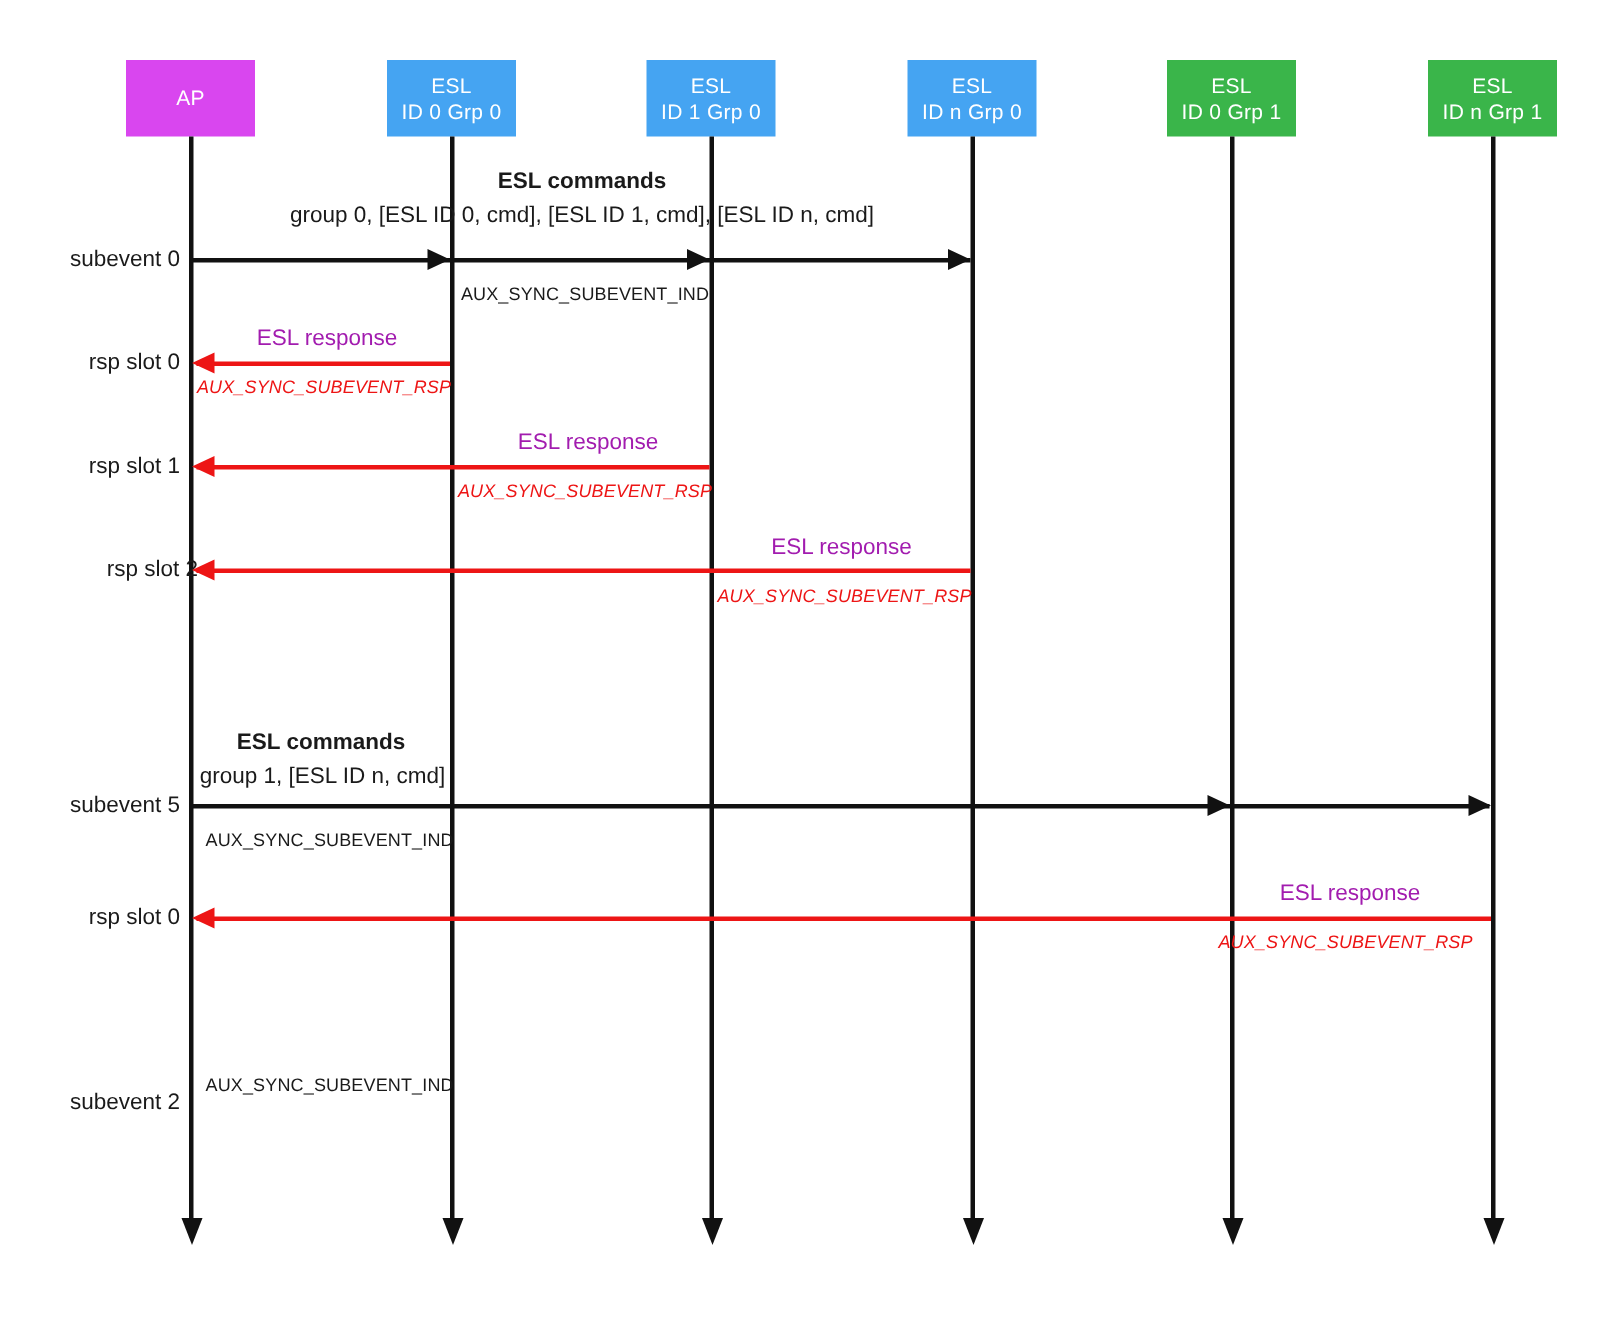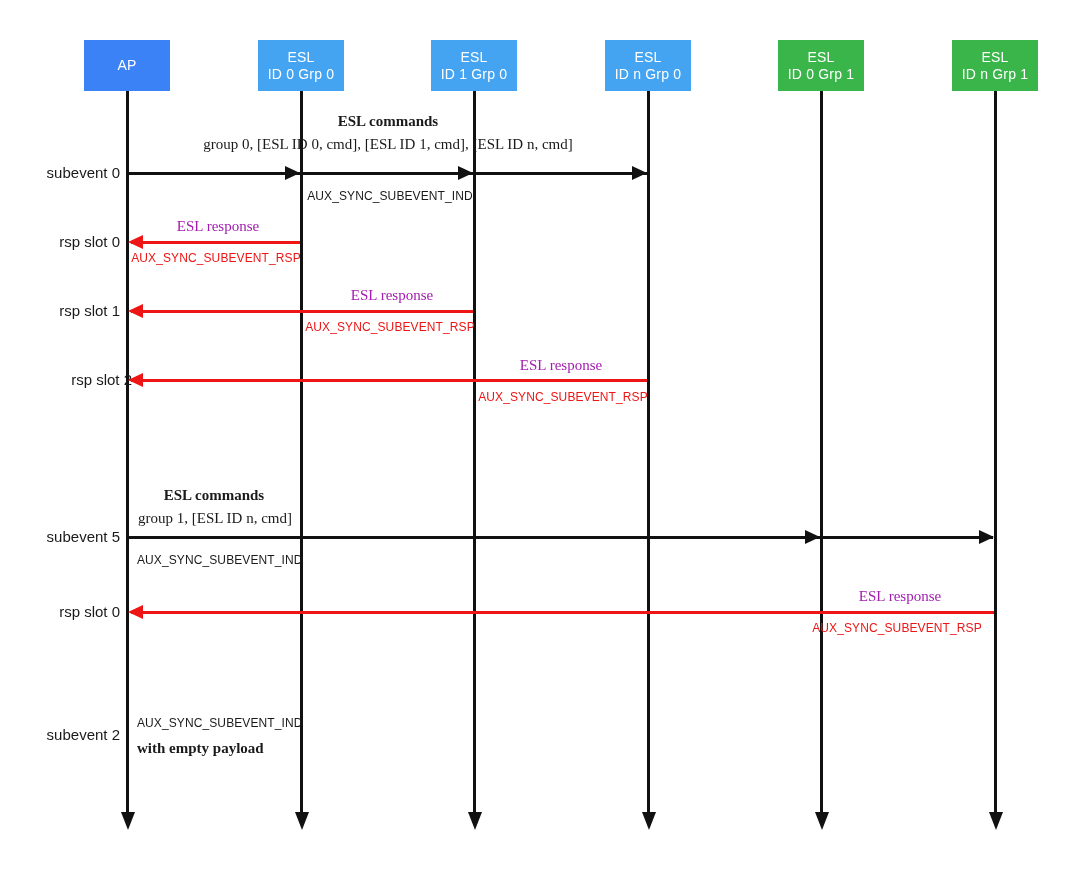--- a/index.html
+++ b/index.html
@@ -6,41 +6,41 @@
   .canvas{
     position:relative;width:1080px;height:879px;background:#ffffff;overflow:hidden;
     font-family:"Liberation Sans", sans-serif;color:#1a1a1a;
   }
   
   .actor{
     position:absolute;top:40px;width:86px;height:51px;
     display:flex;flex-direction:column;align-items:center;justify-content:center;
     color:#ffffff;font-size:14px;line-height:17px;text-align:center;letter-spacing:.2px;
   }
-  .actor.blue-dark{background:#3b82f6;}
+  .actor.blue-dark{background:#d946ef;}
   .actor.blue{background:#45A4F2;}
   .actor.green{background:#3AB54A;}
   
   .lifeline{position:absolute;top:91px;height:727px;width:2.5px;background:#111;}
   .lifeline-arrow{
     position:absolute;top:812px;width:0;height:0;
     border-left:7px solid transparent;border-right:7px solid transparent;border-top:18px solid #111;
   }
   
   .msg{position:absolute;height:2.5px;background:#111;}
   .msg.red{background:#ED1515;}
   .ah-right{position:absolute;width:0;height:0;border-top:7px solid transparent;border-bottom:7px solid transparent;border-left:15px solid #111;}
   .ah-left{position:absolute;width:0;height:0;border-top:7px solid transparent;border-bottom:7px solid transparent;border-right:15px solid #ED1515;}
   
   .side-label{position:absolute;font-size:15px;line-height:18px;text-align:right;width:120px;color:#1a1a1a;}
-  .msg-title{position:absolute;font-size:15px;line-height:18px;text-align:center;color:#1a1a1a;font-family:Liberation Serif, serif;}
+  .msg-title{position:absolute;font-size:15px;line-height:18px;text-align:center;color:#1a1a1a;}
   .msg-title.bold{font-weight:700;}
   .msg-title.red{color:#a21caf;}
   .pdu{position:absolute;font-size:12px;line-height:14px;text-align:center;color:#1a1a1a;letter-spacing:.1px;}
-  .pdu.red{color:#ED1515;}
+  .pdu.red{color:#ED1515;font-style:italic;}
   .pdu.left, .msg-title.left{text-align:left;}
 </style>
 </head>
 <body>
 
 <div class="canvas">
 
   <div class="actor blue-dark" style="left:84px;">
     <div>AP</div>
   </div>
@@ -115,15 +115,14 @@
   <div class="pdu left" style="left:137px;top:553px;width:220px;">AUX_SYNC_SUBEVENT_IND</div>
 
   <div class="side-label" style="left:0px;top:603px;">rsp slot 0</div>
   <div class="msg-title red" style="left:800px;top:587px;width:200px;">ESL response</div>
   <div class="msg red" style="left:131px;top:611px;width:863px;"></div>
   <div class="ah-left" style="left:128px;top:605px;"></div>
   <div class="pdu red" style="left:797px;top:621px;width:200px;">AUX_SYNC_SUBEVENT_RSP</div>
 
   <div class="side-label" style="left:0px;top:726px;">subevent 2</div>
   <div class="pdu left" style="left:137px;top:716px;width:220px;">AUX_SYNC_SUBEVENT_IND</div>
-  <div class="msg-title bold left" style="left:137px;top:739px;width:220px;">with empty payload</div>
 
 </div>
 
 </body></html>

